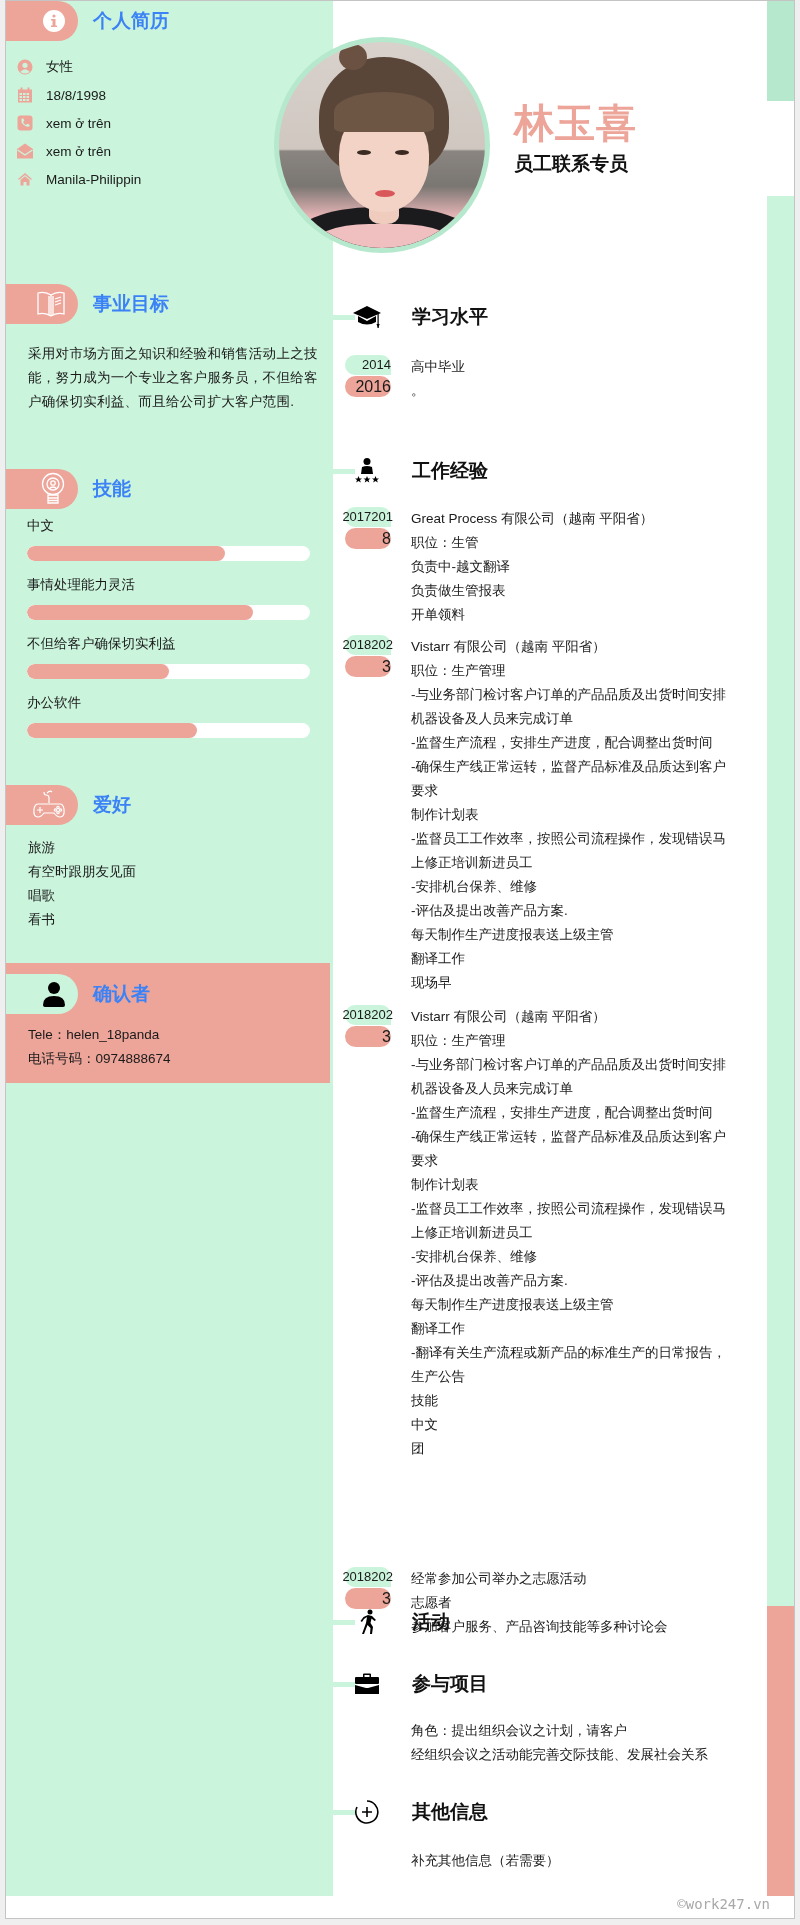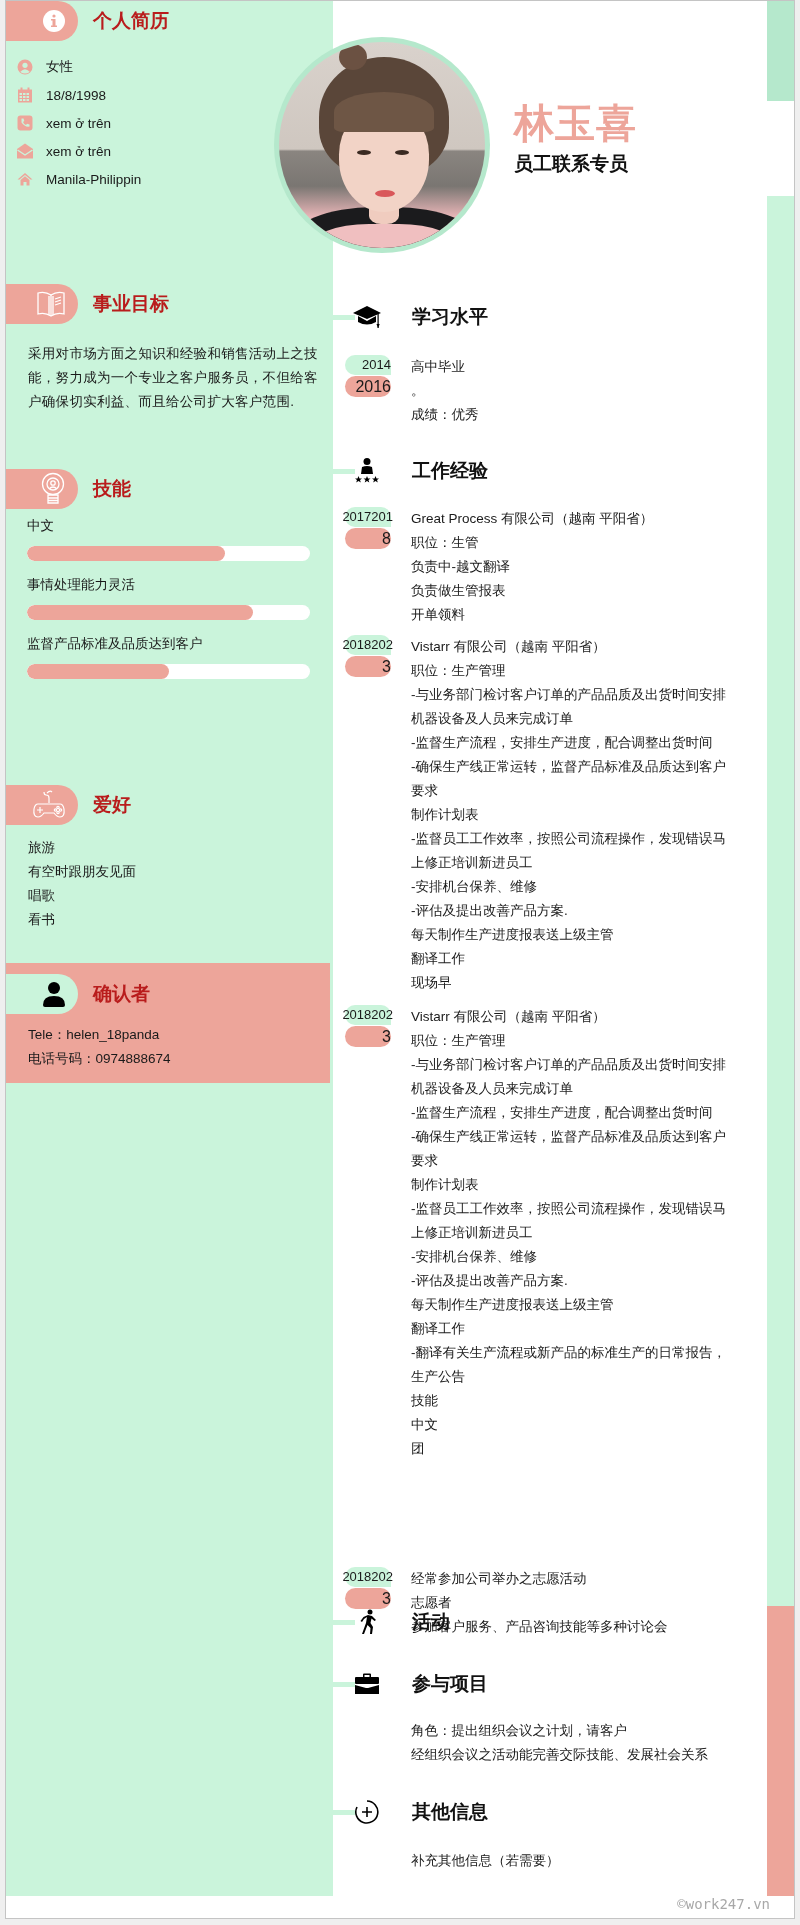--- a/index.html
+++ b/index.html
@@ -8,21 +8,21 @@
   .page { position: absolute; left: 5px; top: 0; width: 790px; height: 1919px; background: #fff; border: 1px solid #c4c4c4; border-top: 1px solid #c4c4c4; overflow: hidden; }
   .leftcol { position: absolute; left: 0; top: 0; width: 327px; height: 1895px; background: #caf4db; }
   .rstrip-top { position: absolute; left: 761px; top: 0; width: 28px; height: 100px; background: #b5e8cc; }
   .rstrip-mid { position: absolute; left: 761px; top: 195px; width: 28px; height: 1410px; background: #caf4db; }
   .rstrip-bot { position: absolute; left: 761px; top: 1605px; width: 28px; height: 290px; background: #eda59a; }
 
   .lsec-head { position: absolute; left: 0; height: 40px; display: flex; align-items: center; }
   .pill { width: 72px; height: 40px; background: #eda59a; border-radius: 0 20px 20px 0; display: flex; align-items: center; justify-content: flex-end; padding-right: 12px; }
   .pill.green { background: #caf4db; }
   .pill svg { display: block; }
-  .lsec-title { font-size: 19px; font-weight: bold; margin-left: 15px; color: #b91c1c; }
+  .lsec-title { font-size: 19px; font-weight: bold; margin-left: 15px; color: #3b82f6; }
 
   .info-list { position: absolute; left: 10px; top: 52px; }
   .info-row { display: flex; align-items: center; height: 28px; font-size: 13.5px; }
   .info-row .ico { width: 18px; height: 18px; margin-right: 12px; display: flex; align-items: center; justify-content: center; }
 
   .obj-text { position: absolute; left: 22px; top: 341px; width: 292px; font-size: 13.5px; line-height: 24px; letter-spacing: 0.3px; }
 
   .skills { position: absolute; left: 21px; top: 517px; width: 283px; }
   .skill { height: 59px; }
   .skill .lbl { font-size: 13.5px; height: 25px; line-height: 16px; }
@@ -203,23 +203,29 @@
           <div class="fill" style="width:70%"></div>
         </div>
     </div>
     <div class="skill">
       <div class="lbl">事情处理能力灵活</div>
       <div class="bar">
           <div class="fill" style="width:80%"></div>
         </div>
     </div>
     <div class="skill">
-      <div class="lbl">监督产品标准及品质达到客户</div>
+      <div class="lbl">不但给客户确保切实利益</div>
       <div class="bar">
           <div class="fill" style="width:50%"></div>
+        </div>
+    </div>
+    <div class="skill">
+      <div class="lbl">办公软件</div>
+      <div class="bar">
+          <div class="fill" style="width:60%"></div>
         </div>
     </div>
   </div>
 
   <div class="lsec-head" style="top:784px;">
     <div class="pill">
       <span>
         <svg width="34" height="32" viewBox="0 0 34 32" fill="none" stroke="#fff" stroke-width="1.2">
             <path d="M17 14 L17 9 Q17 6 14 6 Q12 6 12 3 M15 4 Q18 1 20 3"></path>
             <path d="M6 15 Q3 15 2 20 Q1 28 6 28 Q9 28 12 24 L22 24 Q25 28 28 28 Q33 28 32 20 Q31 15 28 15 Z"></path>
@@ -271,21 +277,20 @@
   </div>
   <div class="entry" style="top:354px;">
     <div class="entry-wrap">
       <div class="date">
         <div class="y1">2014</div>
         <div class="y2">2016</div>
       </div>
       <div class="lines">
         <div>高中毕业</div>
         <div>。</div>
-        <div>成绩：优秀</div>
       </div>
     </div>
   </div>
 
   <div class="rsec-head" style="top:455px;">
     <div class="connector"></div>
     <span class="rsec-icon">
       <svg width="26" height="28" viewBox="0 0 26 28">
           <circle cx="13" cy="4.5" r="3.5" fill="#000"></circle>
           <path d="M7 17 L8 10 Q13 8 18 10 L19 17 Z" fill="#000"></path>

